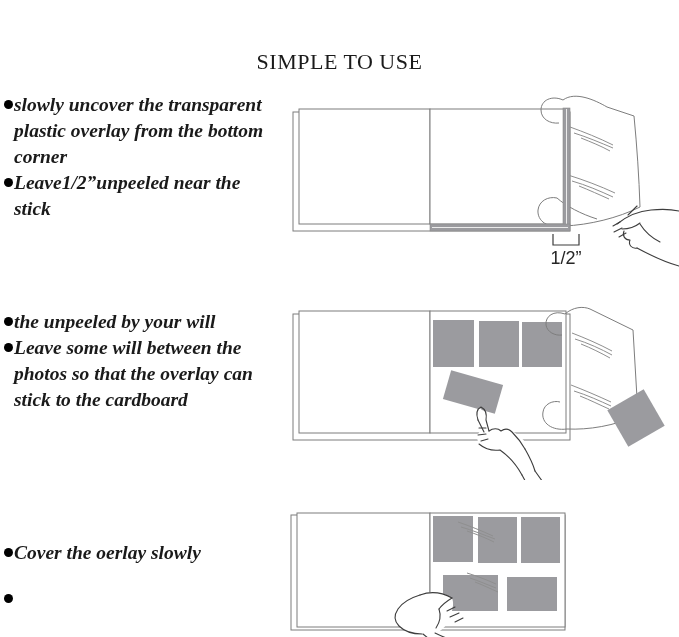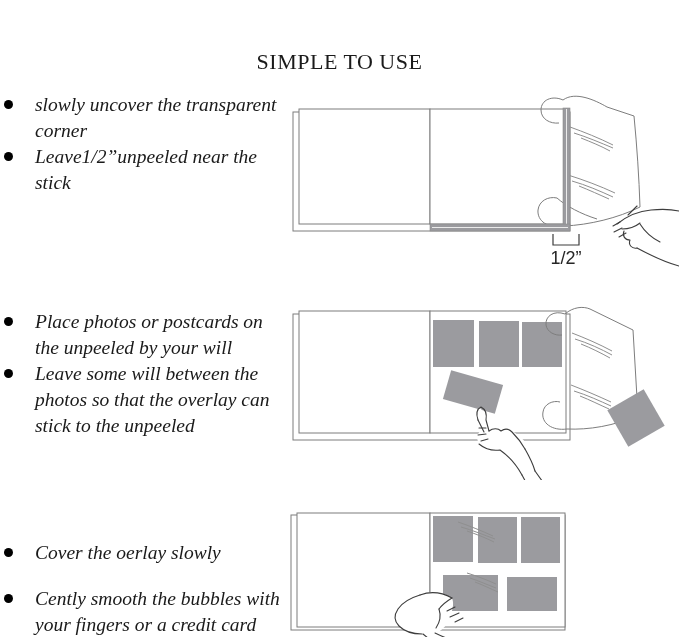--- a/index.html
+++ b/index.html
@@ -6,21 +6,21 @@
   .page{
     position:relative;width:679px;height:637px;background:#fff;overflow:hidden;
     font-family:"Liberation Serif",serif;color:var(--ink,#1a1a1a);
   }
   .title{
     position:absolute;top:3px;left:0;width:100%;text-align:center;
     font-size:22px;font-weight:400;letter-spacing:.5px;color:var(--ink,#1a1a1a);margin-top:46px;
   }
   .notes{position:absolute;list-style:none;margin:0;padding:0;width:300px;
     font-style:italic;font-size:19.5px;line-height:26px;}
-  .notes li{display:flex;gap:22px;}
+  .notes li{display:flex;gap:1px;font-weight:bold;}
   .dot{flex:none;width:9px;height:9px;border-radius:50%;background:#000;margin-top:8px;}
   .txt div{white-space:nowrap;}
   .n1{left:4px;top:92px;}
   .n2{left:4px;top:309px;}
   .n3{left:4px;top:540px;}
   .n3 li + li{margin-top:20px;}
   .illus{position:absolute;}
   .ln{fill:none;stroke:var(--line-color,#7d7d7d);stroke-width:1;}
   .pg{fill:#fff;stroke:var(--line-color,#7d7d7d);stroke-width:1;}
   .ph{fill:var(--photo-gray,#9b9b9f);}
@@ -36,63 +36,59 @@
 
 <div class="page">
 
   <h1 class="title">SIMPLE TO USE</h1>
 
   <ul class="notes n1">
     <li>
       <span class="dot"></span>
       <span class="txt">
         <div>slowly uncover the transparent</div>
+        <div>plastic overlay from the bottom</div>
         <div>corner</div>
       </span>
     </li>
     <li>
       <span class="dot"></span>
       <span class="txt">
         <div>Leave1/2”unpeeled near the</div>
         <div>stick</div>
       </span>
     </li>
   </ul>
 
   <ul class="notes n2">
     <li>
       <span class="dot"></span>
       <span class="txt">
-        <div>Place photos or postcards on</div>
         <div>the unpeeled by your will</div>
       </span>
     </li>
     <li>
       <span class="dot"></span>
       <span class="txt">
         <div>Leave some will between the</div>
         <div>photos so that the overlay can</div>
-        <div>stick to the unpeeled</div>
+        <div>stick to the cardboard</div>
       </span>
     </li>
   </ul>
 
   <ul class="notes n3">
     <li>
       <span class="dot"></span>
       <span class="txt">
         <div>Cover the oerlay slowly</div>
       </span>
     </li>
     <li>
       <span class="dot"></span>
-      <span class="txt">
-        <div>Cently smooth the bubbles with</div>
-        <div>your fingers or a credit card</div>
-      </span>
     </li>
   </ul>
 
   <svg class="illus" style="left:283px;top:85px" width="396" height="185" viewBox="0 0 396 185">
     <rect class="ln" x="10" y="27" width="277" height="119"></rect>
     <rect class="pg" x="16" y="24" width="131" height="115"></rect>
     <rect class="pg" x="147" y="24" width="136" height="115"></rect>
     <g>
       <path class="ln" d="M280,15 C292,6 312,15 324,22 L351,31 C354,62 356,92 357,122 C335,133 306,140 281,141"></path>
       <path class="ln" d="M280,15 C269,10 258,15 258,25 C258,34 267,39 276,38"></path>

